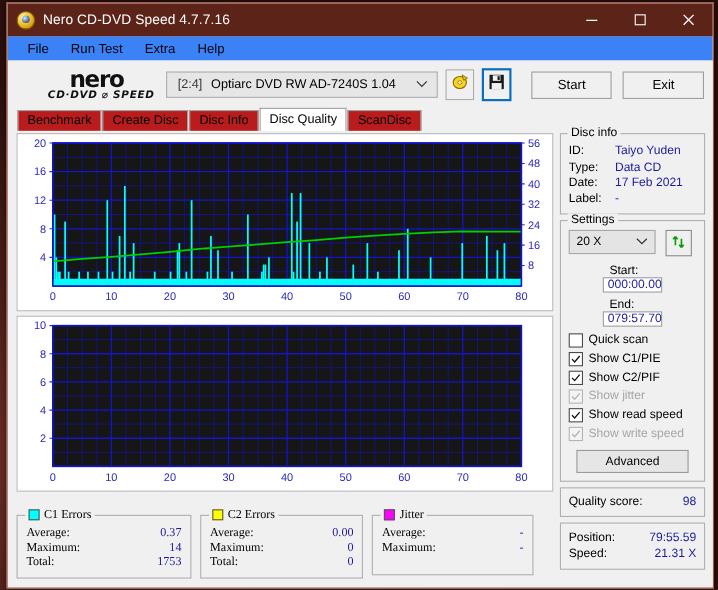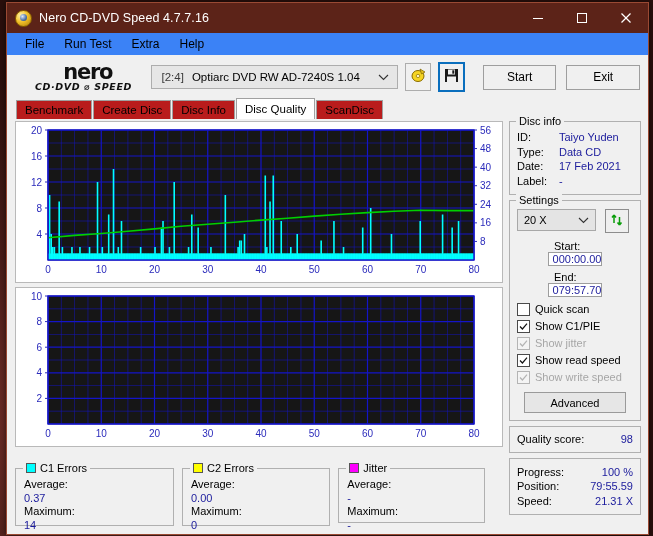--- a/index.html
+++ b/index.html
@@ -55,21 +55,21 @@
   }
   #logo{width:118px;margin-left:20px;margin-right:10px;user-select:none;}
   #logo .nero{
     font-family:"DejaVu Sans", sans-serif;
     font-weight:bold;font-size:21px;line-height:18px;letter-spacing:-1.2px;
     color:#111;text-align:center;
   }
   #logo .sub{
     font-family:"DejaVu Sans", sans-serif;
     font-weight:bold;font-size:9.5px;line-height:11px;letter-spacing:.6px;
-    color:#111;text-align:left;font-style:italic;
+    color:#111;text-align:right;font-style:italic;
   }
   #drive-select{
     width:275px;height:22px;background:#e6e6e6;border:1px solid #adadad;
     display:flex;align-items:center;font-size:11.5px;color:#000;position:relative;
   }
   #drive-select .dsn{color:#3a3a3a;margin-left:10px;margin-right:8px;}
   #drive-select .chev{position:absolute;right:8px;top:6px;}
   .tbtn{
     width:26px;height:26px;background:#f0f0f0;border:1px solid #adadad;
     margin-left:7px;display:flex;align-items:center;justify-content:center;
@@ -91,31 +91,31 @@
     background:#b91c1c;border:1px solid #a0a0a0;border-bottom:none;margin-right:1px;
   }
   .tab.active{background:#ffffff;height:20px;line-height:20px;font-weight:normal;position:relative;z-index:2;}
   
   #content{position:absolute;left:0;top:116px;right:0;bottom:0;background:#f0f0f0;}
   #leftcol{position:absolute;left:8px;top:2px;width:488px;bottom:6px;}
   .chartbox{background:#ffffff;border:1px solid #b9b9b9;position:relative;}
   #chart1{height:160px;}
   #chart2{height:158px;margin-top:4px;}
   
-  #stats{position:absolute;left:8px;right:163px;bottom:8px;height:58px;display:flex;}
+  #stats{position:absolute;left:8px;right:163px;bottom:8px;height:58px;display:flex;font-family:Liberation Serif, serif;}
   .grp{
     border:1px solid #b0b0b0;background:#f0f0f0;position:relative;
     padding:9px 8px 4px 8px;font-size:11px;color:#000;
   }
   .grp > .legend{
     position:absolute;top:-7px;left:7px;background:#f0f0f0;padding:0 3px;
     display:flex;align-items:center;font-size:11px;color:#000;white-space:nowrap;
   }
   .swatch{width:8px;height:8px;border:1px solid #555;margin-right:4px;display:inline-block;}
-  .row{display:flex;justify-content:space-between;line-height:13.5px;flex-direction:column;}
+  .row{display:flex;justify-content:space-between;line-height:13.5px;}
   .row .v{color:#1b1b9c;}
   #g-c1{width:160px;}
   #g-c2{width:148px;margin-left:8px;}
   #g-jit{width:146px;margin-left:8px;height:40px;}
   
   #rightcol{position:absolute;right:7px;top:2px;width:132px;bottom:6px;font-size:11px;color:#000;}
   .panel{
     border:1px solid #b0b0b0;background:#f0f0f0;position:relative;
     margin-bottom:5px;padding:8px 7px 6px 7px;
   }
@@ -783,20 +783,28 @@
           <span>Quick scan</span>
         </div>
         <div class="chk">
           <span class="box">
             <svg class="tick" width="9" height="9" viewBox="0 0 9 9">
                 <polyline points="1,4.5 3.4,7 8,1.6" fill="none" stroke="#111" stroke-width="1.2"></polyline>
               </svg>
           </span>
           <span>Show C1/PIE</span>
         </div>
+        <div class="chk">
+          <span class="box">
+            <svg class="tick" width="9" height="9" viewBox="0 0 9 9">
+                <polyline points="1,4.5 3.4,7 8,1.6" fill="none" stroke="#111" stroke-width="1.2"></polyline>
+              </svg>
+          </span>
+          <span>Show C2/PIF</span>
+        </div>
         <div class="chk dis">
           <span class="box">
             <svg class="tick" width="9" height="9" viewBox="0 0 9 9">
                 <polyline points="1,4.5 3.4,7 8,1.6" fill="none" stroke="#b4b4b4" stroke-width="1.2"></polyline>
               </svg>
           </span>
           <span>Show jitter</span>
         </div>
         <div class="chk">
           <span class="box">
@@ -820,24 +828,20 @@
 
       <div class="panel" id="panel-quality">
         <div class="kvrow">
           <span>Quality score:</span>
           <span class="v">98</span>
         </div>
       </div>
 
       <div class="panel" id="panel-progress">
         <div class="kvrow">
-          <span>Progress:</span>
-          <span class="v">100 %</span>
-        </div>
-        <div class="kvrow">
           <span>Position:</span>
           <span class="v">79:55.59</span>
         </div>
         <div class="kvrow">
           <span>Speed:</span>
           <span class="v">21.31 X</span>
         </div>
       </div>
 
     </div>

